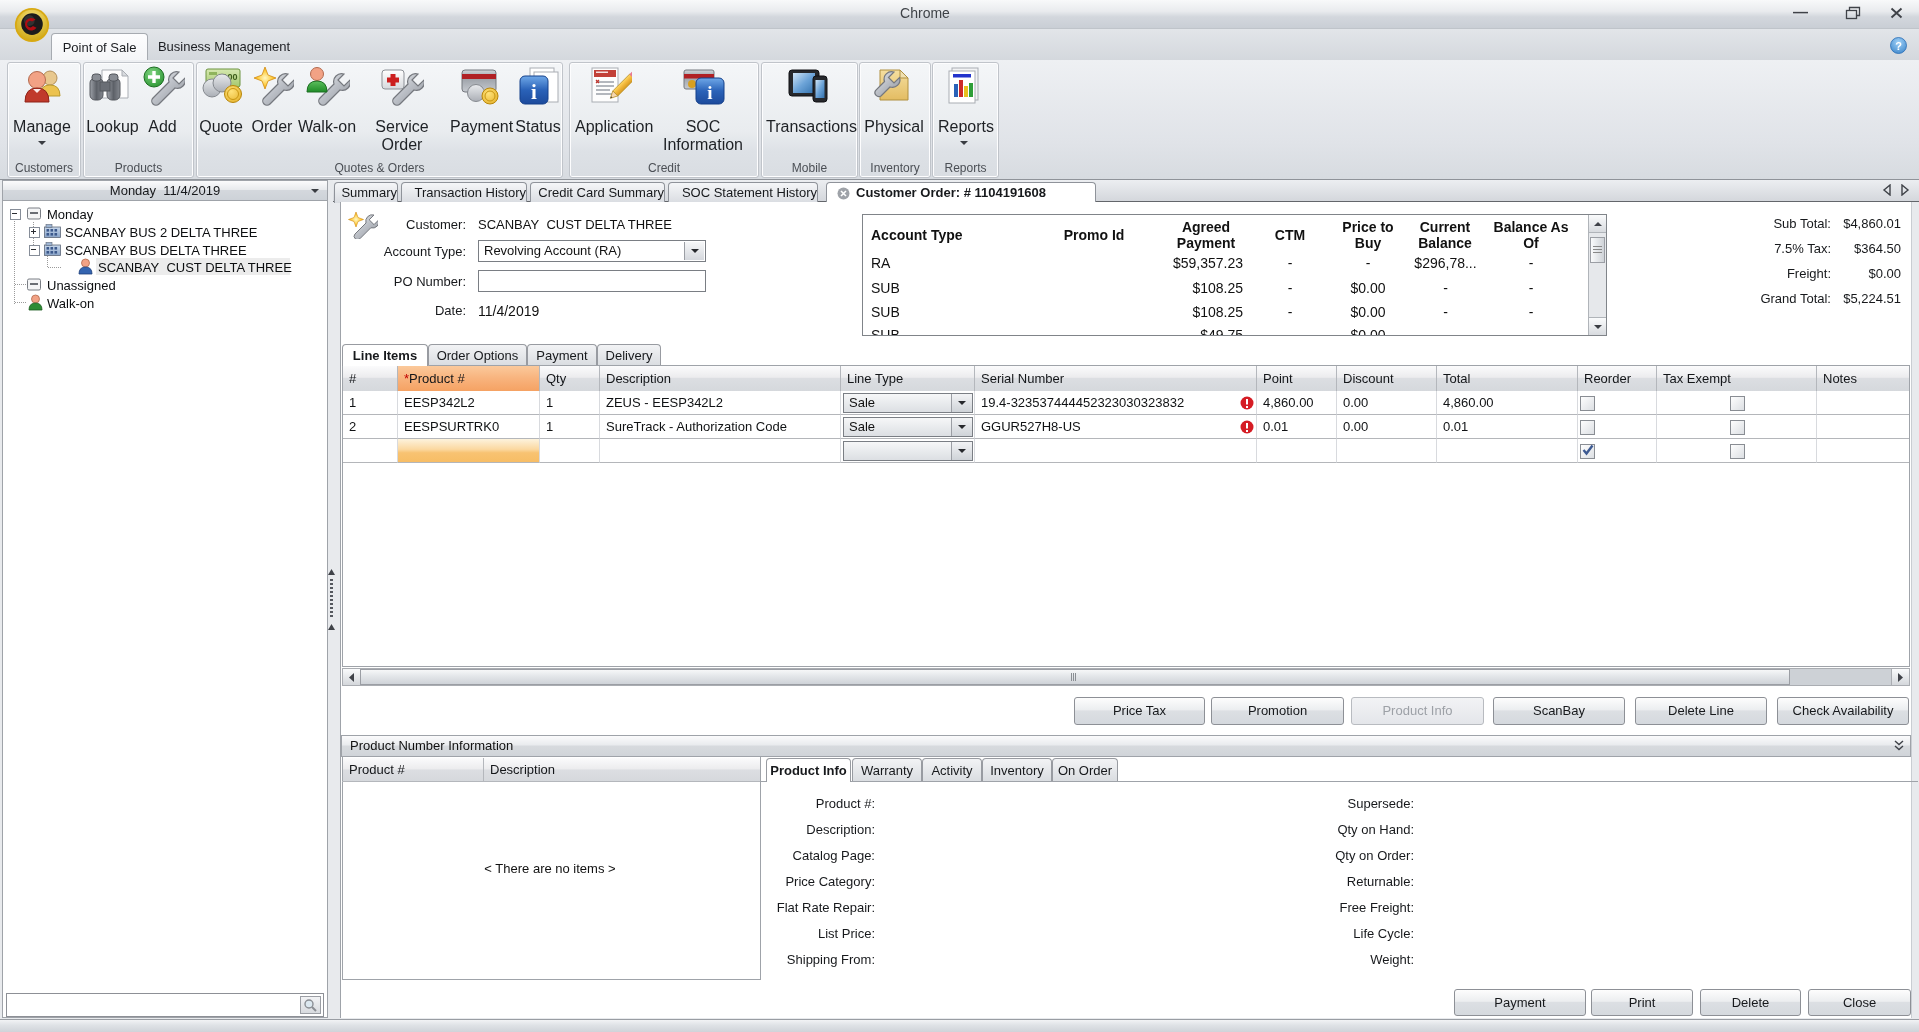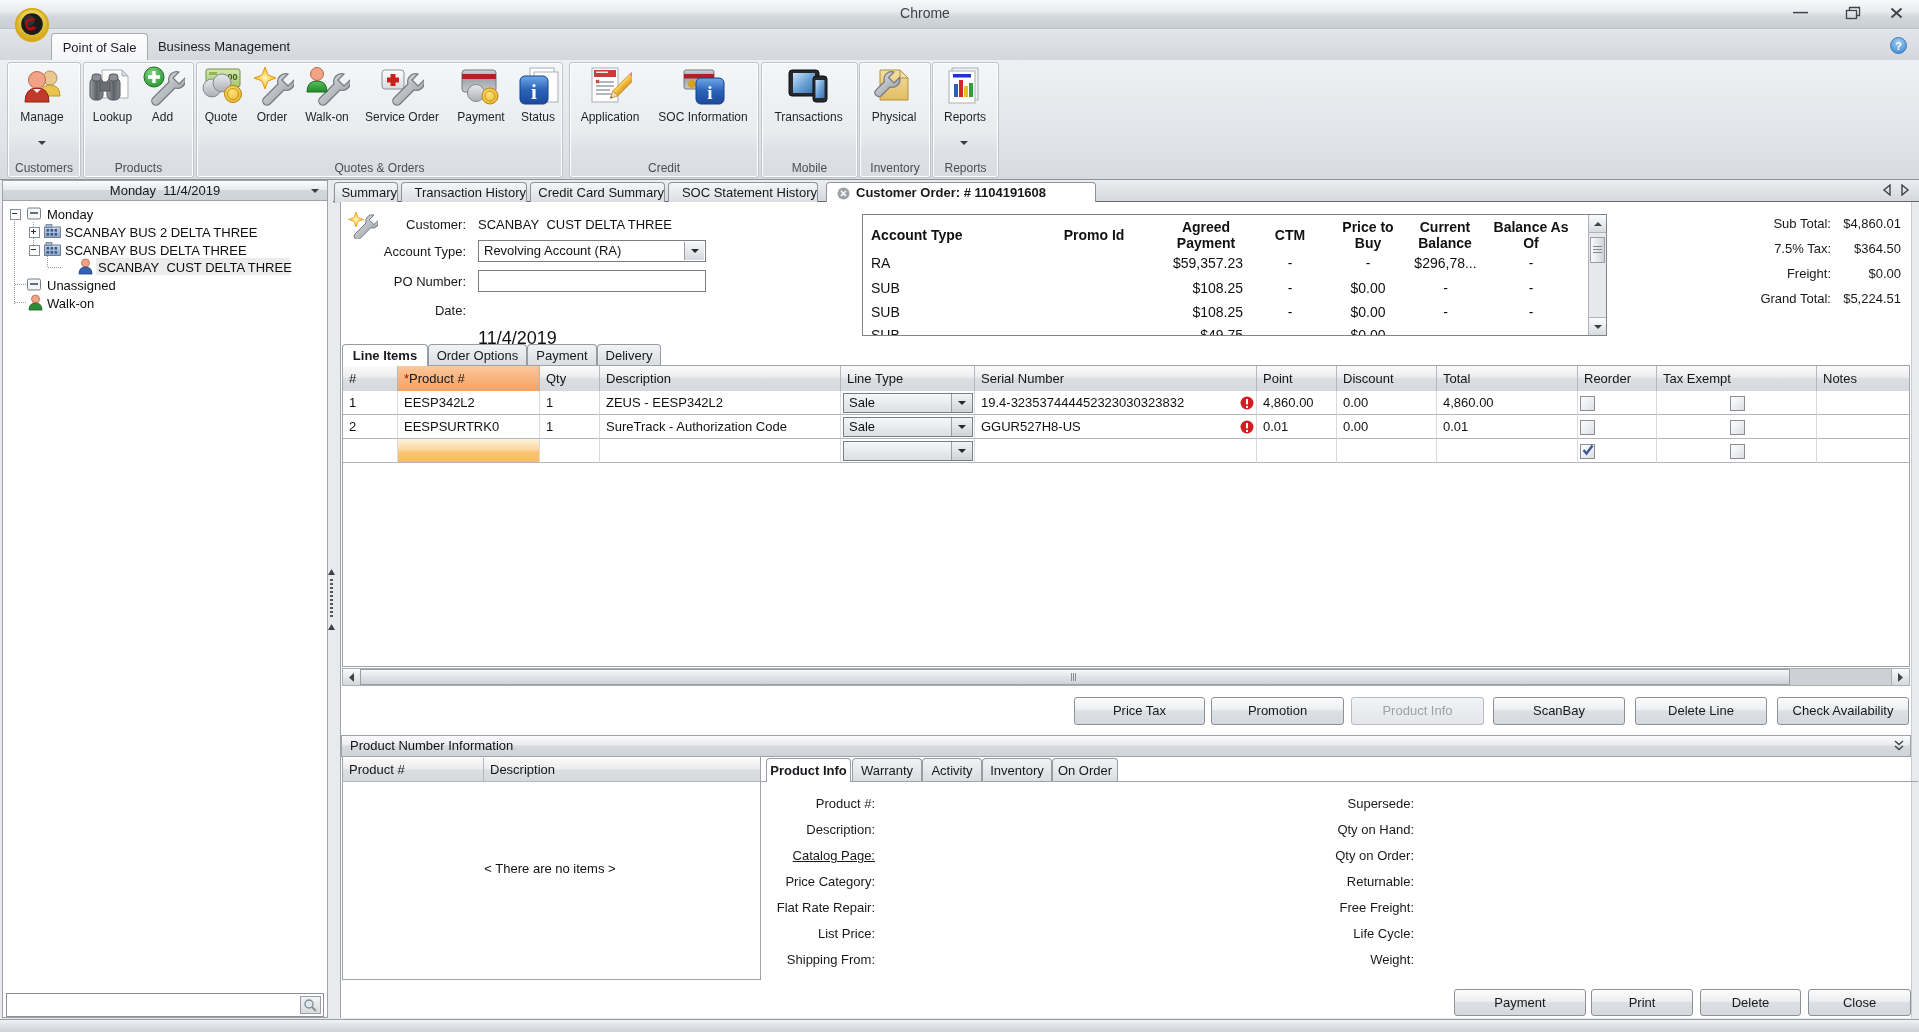--- a/index.html
+++ b/index.html
@@ -9,21 +9,21 @@
 .titlebar{left:0;top:0;width:1919px;height:28px;
   background:linear-gradient(#f8f9fa,#e9ebee 40%,#d3d7dd 60%,#c9ced5);border-bottom:1px solid #bfc4ca;}
 .tabrow{left:0;top:29px;width:1919px;height:31px;
   background:linear-gradient(#e2e5e9,#d4d8dd);}
 .ribbon{left:0;top:60px;width:1919px;height:119px;
   background:linear-gradient(#eef0f3,#e0e3e8 70%,#d7dbe0);border-bottom:1px solid #8f9399;}
 .rgroup{top:62px;height:114px;border:1px solid #c0c4ca;border-radius:3px;
   background:linear-gradient(#f4f6f8,#e9ecef 60%,#dde1e6 78%,#d9dde2);box-shadow:inset 0 0 0 1px #fdfdfe;}
 .rglabel{position:absolute;left:0;bottom:2px;width:100%;text-align:center;
   font-size:12px;color:#4b4f55;}
-.rlabel{position:absolute;font-size:12px;color:#1e2125;text-align:center;}
+.rlabel{position:absolute;font-size:16px;color:#1e2125;text-align:center;margin-top:8px;}
 .dropar{position:absolute;width:0;height:0;border-left:4px solid transparent;
   border-right:4px solid transparent;border-top:4px solid #3a3d42;}
 .ptab{position:absolute;top:33px;height:27px;font-size:13px;color:#1c1e22;
   text-align:center;line-height:27px;}
 .ptab.act{background:linear-gradient(#fdfdfe,#f4f5f7);border:1px solid #a7abb1;border-bottom:none;
   border-radius:4px 4px 0 0;}
 .wbtn{position:absolute;top:6px;width:30px;height:15px;color:#3f4248;font-weight:bold;}
 .doctab{position:absolute;top:182px;height:20px;line-height:20px;font-size:13px;color:#17191c;
   background:linear-gradient(#f5f6f8,#d9dce1);border:1px solid #8f939a;border-bottom:none;
   border-radius:4px 4px 0 0;text-align:right;}
@@ -432,21 +432,21 @@
 <div class="abs" style="left:478px;top:217px;font-size:13px;">SCANBAY&nbsp; CUST DELTA THREE</div>
 <div class="flabel" style="left:346px;top:244px;width:120px;">Account Type:</div>
 <div class="abs" style="left:478px;top:240px;width:228px;height:22px;border:1px solid #7a7e84;background:#fff;box-sizing:border-box;">
  <div style="position:absolute;left:5px;top:2px;font-size:13px;">Revolving Account (RA)</div>
  <div style="position:absolute;right:1px;top:1px;width:19px;height:18px;background:linear-gradient(#f6f7f8,#d5d8dd);border-left:1px solid #9b9ea4;"></div>
  <div class="dropar" style="right:6px;top:8px;border-top-color:#26282c;"></div>
 </div>
 <div class="flabel" style="left:346px;top:274px;width:120px;">PO Number:</div>
 <div class="abs" style="left:478px;top:270px;width:228px;height:22px;border:1px solid #7a7e84;background:#fff;box-sizing:border-box;"></div>
 <div class="flabel" style="left:346px;top:303px;width:120px;">Date:</div>
-<div class="abs" style="left:478px;top:303px;font-size:18px;margin-top:25px;">11/4/2019</div>
+<div class="abs" style="left:478px;top:303px;font-size:14px;">11/4/2019</div>
 
 <div class="abs" style="left:862px;top:214px;width:745px;height:122px;border:1px solid #808489;background:#fff;box-sizing:border-box;overflow:hidden;">
  <div style="position:absolute;left:8px;top:12px;font-size:14px;font-weight:bold;">Account Type</div>
  <div style="position:absolute;left:196px;top:12px;width:70px;text-align:center;font-size:14px;font-weight:bold;">Promo Id</div>
  <div style="position:absolute;left:305px;top:4px;width:76px;text-align:center;font-size:14px;font-weight:bold;">Agreed Payment</div>
  <div style="position:absolute;left:392px;top:12px;width:70px;text-align:center;font-size:14px;font-weight:bold;">CTM</div>
  <div style="position:absolute;left:470px;top:4px;width:70px;text-align:center;font-size:14px;font-weight:bold;">Price to Buy</div>
  <div style="position:absolute;left:547px;top:4px;width:70px;text-align:center;font-size:14px;font-weight:bold;">Current Balance</div>
  <div style="position:absolute;left:630px;top:4px;width:76px;text-align:center;font-size:14px;font-weight:bold;">Balance As Of</div>
 
@@ -626,21 +626,21 @@
 <div class="ltab act" style="left:766px;top:758px;width:83px;height:23px;line-height:23px;">Product Info</div>
 <div class="ltab" style="left:852px;top:758px;width:68px;height:23px;line-height:23px;">Warranty</div>
 <div class="ltab" style="left:922px;top:758px;width:58px;height:23px;line-height:23px;">Activity</div>
 <div class="ltab" style="left:982px;top:758px;width:68px;height:23px;line-height:23px;">Inventory</div>
 <div class="ltab" style="left:1052px;top:758px;width:64px;height:23px;line-height:23px;">On Order</div>
 <div class="abs" style="left:761px;top:781px;width:1157px;height:1px;background:#9fa3a9;"></div>
 <div class="abs" style="left:766px;top:781px;width:81px;height:1px;background:#fff;"></div>
 
 <div class="flabel" style="left:675px;top:796px;width:200px;">Product #:</div>
 <div class="flabel" style="left:675px;top:822px;width:200px;">Description:</div>
-<div class="flabel" style="left:675px;top:848px;width:200px;text-decoration:underline;">Catalog Page:</div>
+<div class="flabel" style="left:675px;top:848px;width:200px;">Catalog Page:</div>
 <div class="flabel" style="left:675px;top:874px;width:200px;">Price Category:</div>
 <div class="flabel" style="left:675px;top:900px;width:200px;">Flat Rate Repair:</div>
 <div class="flabel" style="left:675px;top:926px;width:200px;">List Price:</div>
 <div class="flabel" style="left:675px;top:952px;width:200px;">Shipping From:</div>
 <div class="flabel" style="left:1214px;top:796px;width:200px;">Supersede:</div>
 <div class="flabel" style="left:1214px;top:822px;width:200px;">Qty on Hand:</div>
 <div class="flabel" style="left:1214px;top:848px;width:200px;">Qty on Order:</div>
 <div class="flabel" style="left:1214px;top:874px;width:200px;">Returnable:</div>
 <div class="flabel" style="left:1214px;top:900px;width:200px;">Free Freight:</div>
 <div class="flabel" style="left:1214px;top:926px;width:200px;">Life Cycle:</div>

